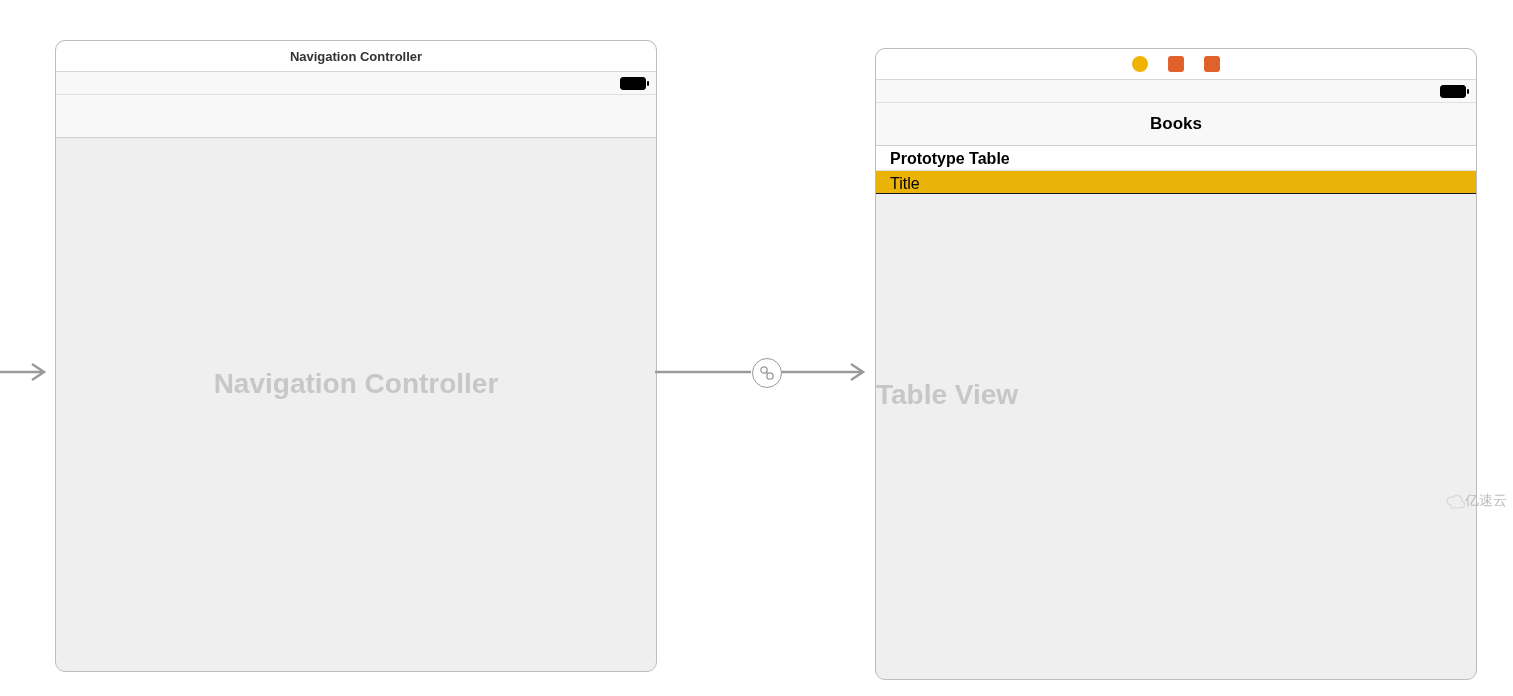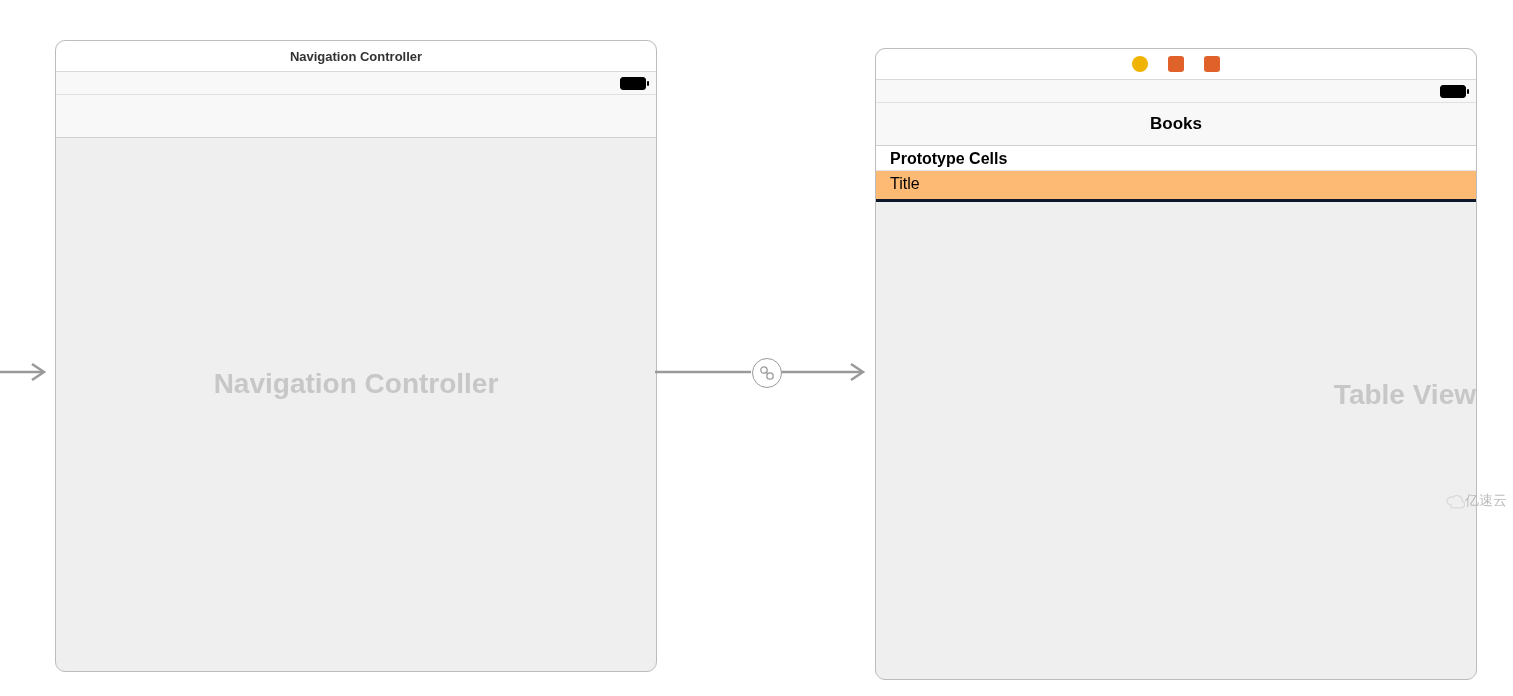--- a/index.html
+++ b/index.html
@@ -113,38 +113,38 @@
   
   .section-header {
     background: #ffffff;
     border-bottom: 1px solid #e3e3e3;
     padding: 4px 14px 2px 14px;
     font-size: 16px;
     font-weight: 700;
     color: #000;
   }
   .cell {
-    background: #fdba74;
-    border-bottom: 3px solid #0f172a;
-    padding: 4px 14px 6px 14px;
+    background: #eab308;
+    border-bottom: 1px solid #0f172a;
+    padding: 4px 14px 0 14px;
   }
   .cell-title {
     font-size: 16px;
     font-weight: 400;
     color: #000;
   }
   .cell-subtitle {
     font-size: 12px;
     color: #3c3c3c;
   }
   .table-body-placeholder {
     position: absolute;
     left: 0; right: 0;
     top: 330px;
-    text-align: right;
+    text-align: left;
   }
   .tbp-title {
     color: #c7c7c7;
     font-weight: 700;
     font-size: 28px;
   }
   .tbp-sub {
     color: #c7c7c7;
     font-weight: 600;
     font-size: 18px;
@@ -239,21 +239,21 @@
       <span class="hdr-icon" style="background:#e0612a;"></span>
     </div>
   </div>
   <div class="status-bar">
     <div class="battery"></div>
   </div>
   <div class="nav-bar">
     <span class="nav-title">Books</span>
   </div>
 
-  <div class="section-header">Prototype Cells</div>
+  <div class="section-header">Prototype Table</div>
 
   <div class="cell">
     <div class="cell-title">Title</div>
   </div>
 
   <div class="table-body-placeholder">
     <div class="tbp-title">Table View</div>
   </div>
 </div>
 

